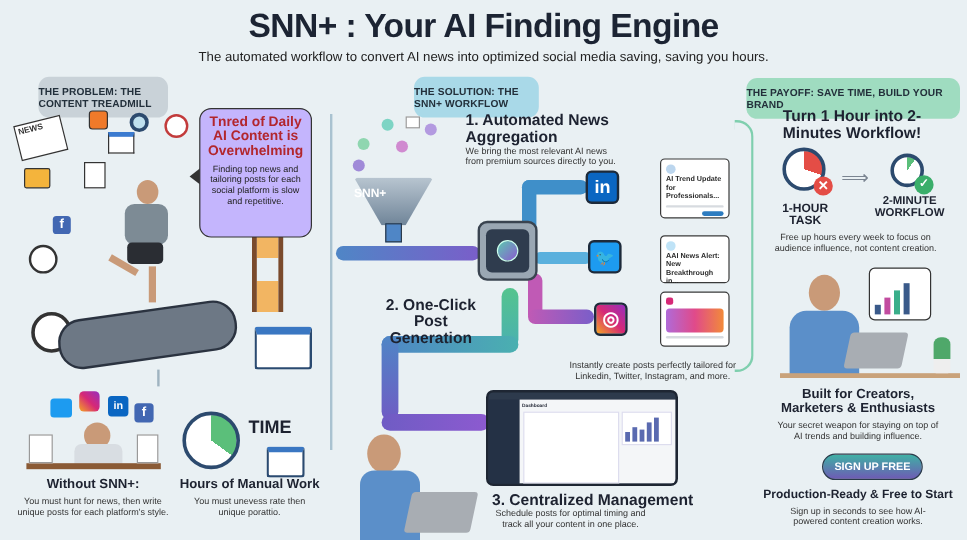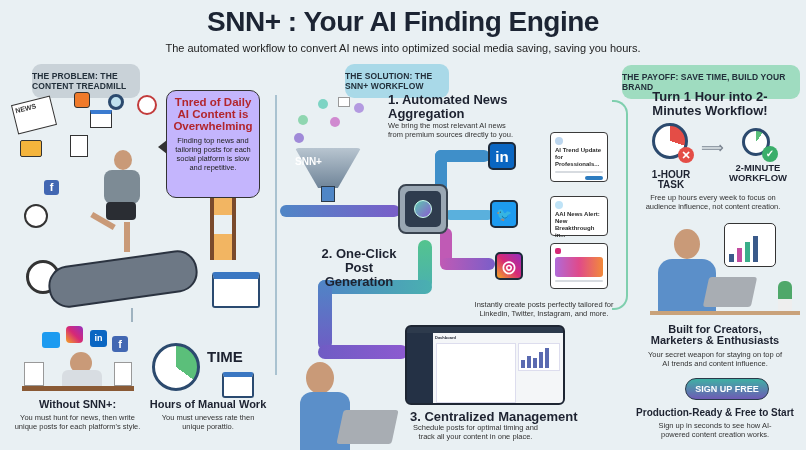--- a/index.html
+++ b/index.html
@@ -267,18 +267,18 @@
   <div style="position:absolute; left:74px; top:-2px; width:52px; height:44px; background:#fff; border:1.5px solid #333; border-radius:5px; display:flex; align-items:flex-end; gap:3px; padding:4px;">
     <div style="width:5px; height:8px; background:#3a5a8a;"></div>
     <div style="width:5px; height:14px; background:#c24ca0;"></div>
     <div style="width:5px; height:20px; background:#3aae8a;"></div>
     <div style="width:5px; height:26px; background:#3a5a8a;"></div>
   </div>
   <div style="position:absolute; left:128px; top:56px; width:14px; height:30px; background:linear-gradient(180deg,#4fa86a 60%,#eee 60%); border-radius:6px 6px 2px 2px;"></div>
 </div>
 
 <div class="abs heading-sm center" style="left:645px; top:324px; width:140px; font-size:11px; line-height:11px;">Built for Creators, Marketers &amp; Enthusiasts</div>
-<div class="abs body-sm center" style="left:645px; top:350px; width:140px;">Your secret weapon for staying on top of AI trends and content influence.</div>
+<div class="abs body-sm center" style="left:645px; top:350px; width:140px;">Your secret weapon for staying on top of AI trends and building influence.</div>
 
 <div class="abs cta">SIGN UP FREE</div>
 
 <div class="abs heading-sm center" style="left:635px; top:407px; width:160px; font-size:10px;">Production-Ready &amp; Free to Start</div>
 <div class="abs body-sm center" style="left:650px; top:421px; width:130px;">Sign up in seconds to see how AI-powered content creation works.</div>
 
 </body></html>

